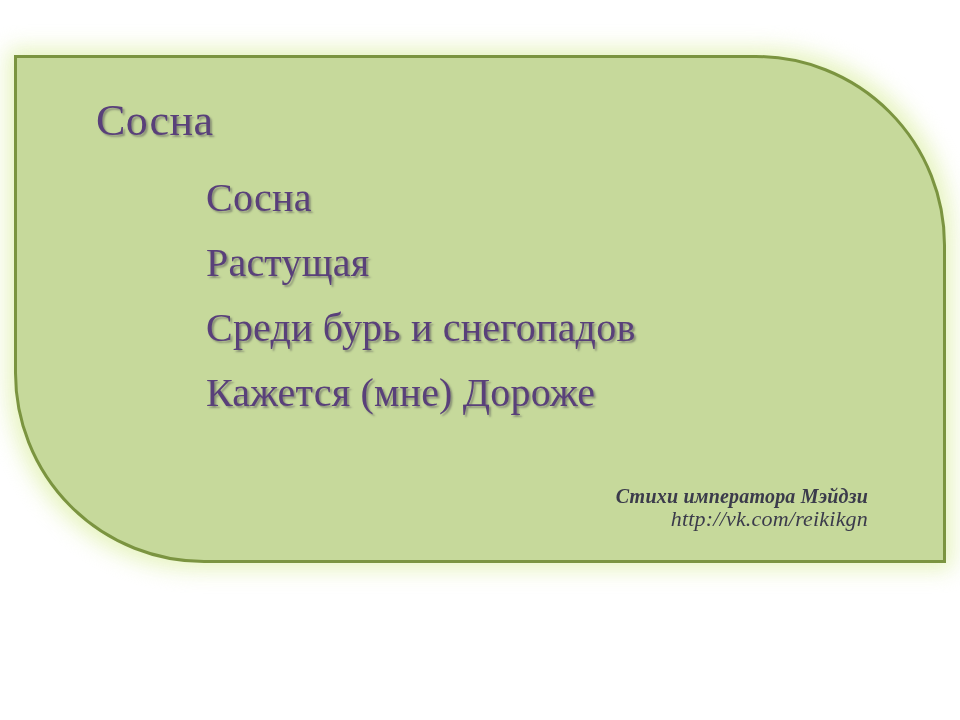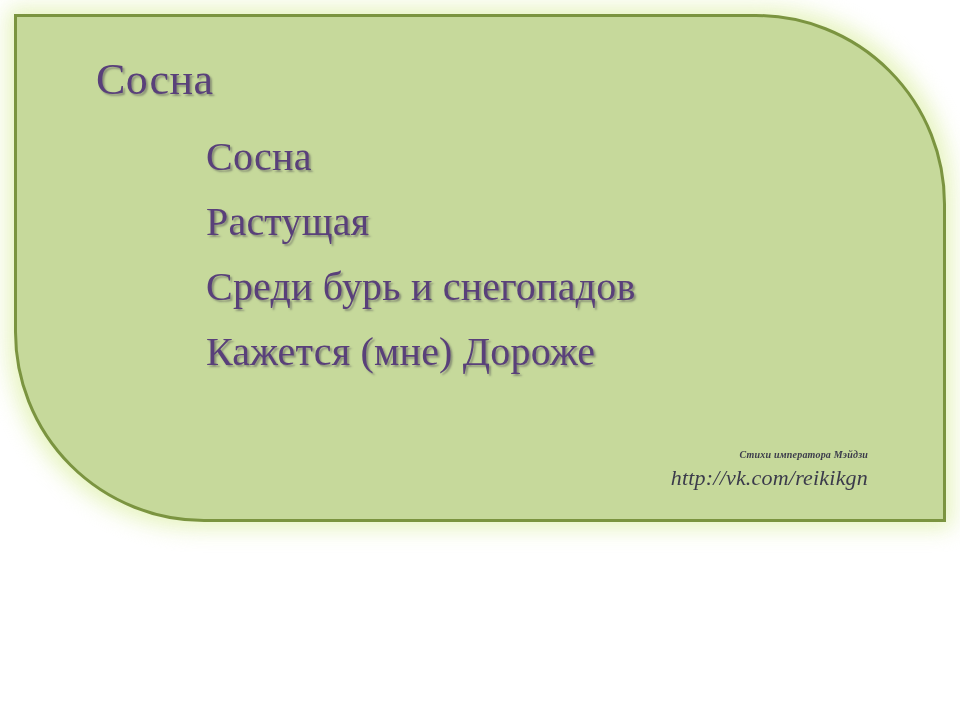--- a/index.html
+++ b/index.html
@@ -12,20 +12,21 @@
     height: 720px;
     overflow: hidden;
     font-family: "Liberation Serif", serif;
   }
 
   #slide {
     position: relative;
     width: 960px;
     height: 504px;
     background: #ffffff;
+    margin-top: 41px;
   }
 
   
   .panel-wrap {
     position: absolute;
     left: 0;
     top: 0;
     width: 960px;
     height: 540px;
   }
@@ -82,21 +83,21 @@
   }
 
   .credit {
     position: absolute;
     right: 92px;
     top: 444px;
     text-align: right;
     color: #3b3b4b;
   }
   .credit-author {
-    font-size: 10px;
+    font-size: 20px;
     font-weight: bold;
     font-style: italic;
     line-height: 22px;
     white-space: nowrap;
     letter-spacing: .2px;
   }
   .credit-link {
     font-size: 22px;
     font-style: italic;
     line-height: 24px;

